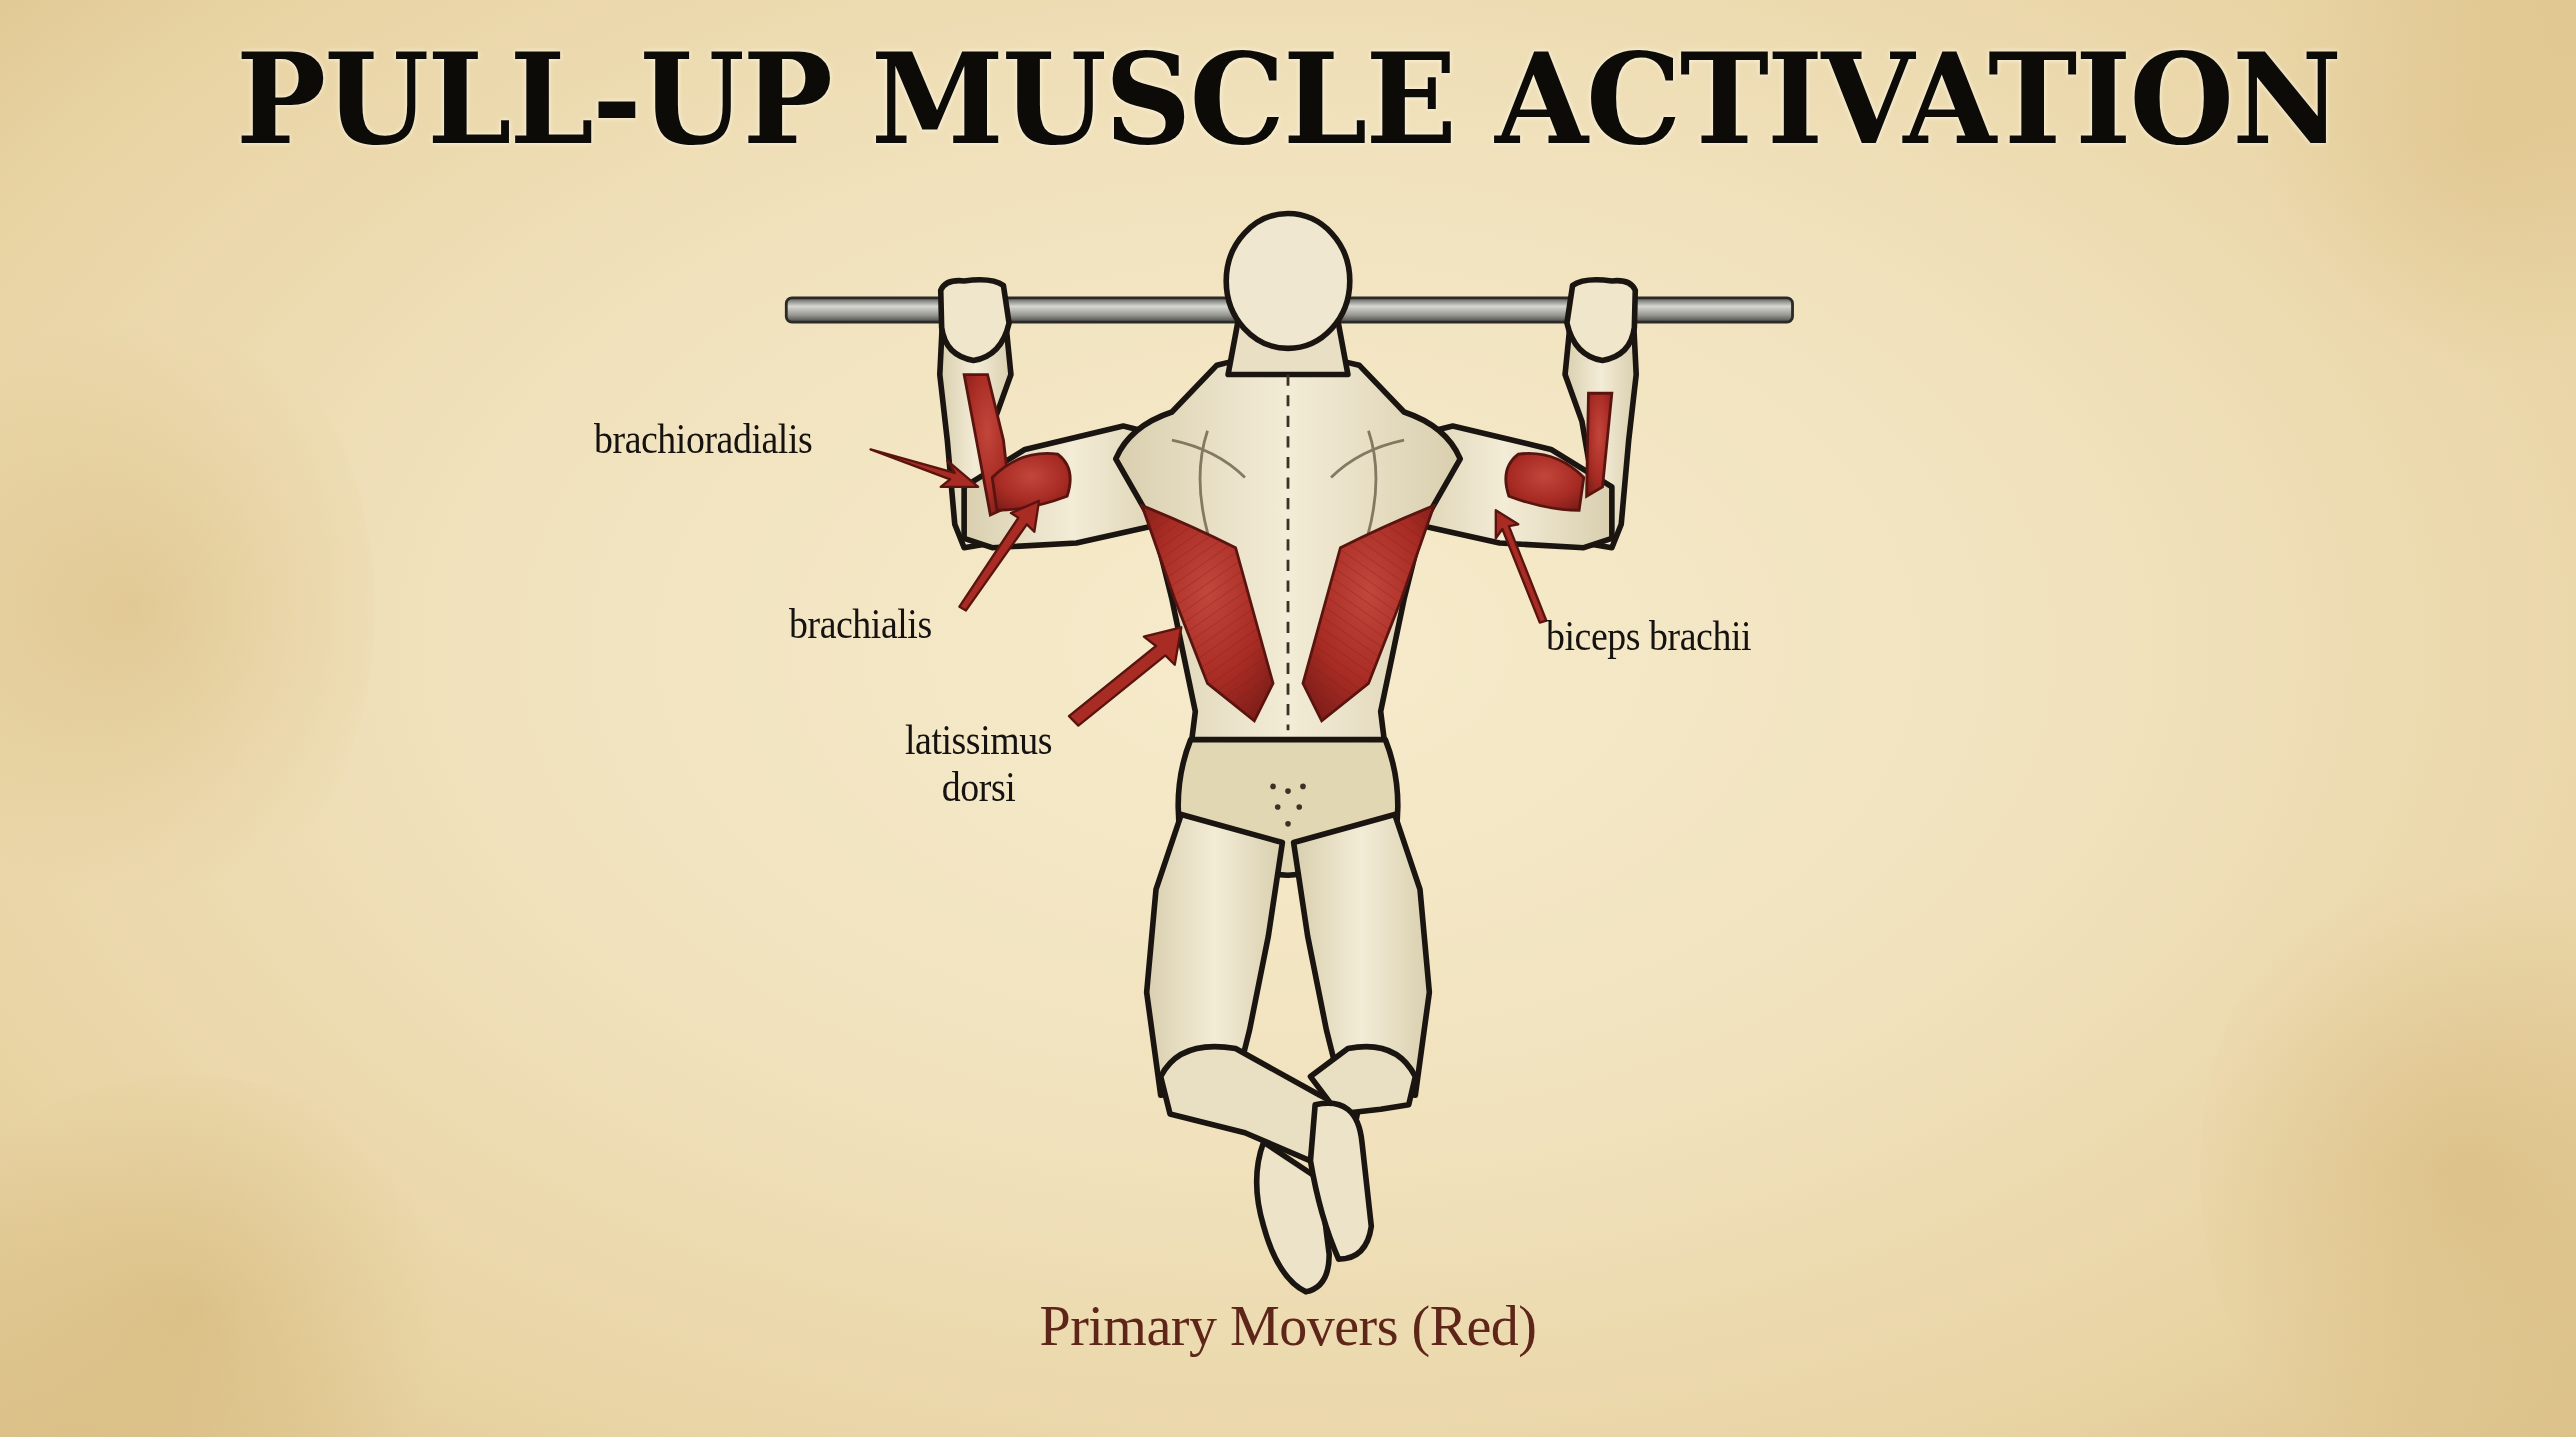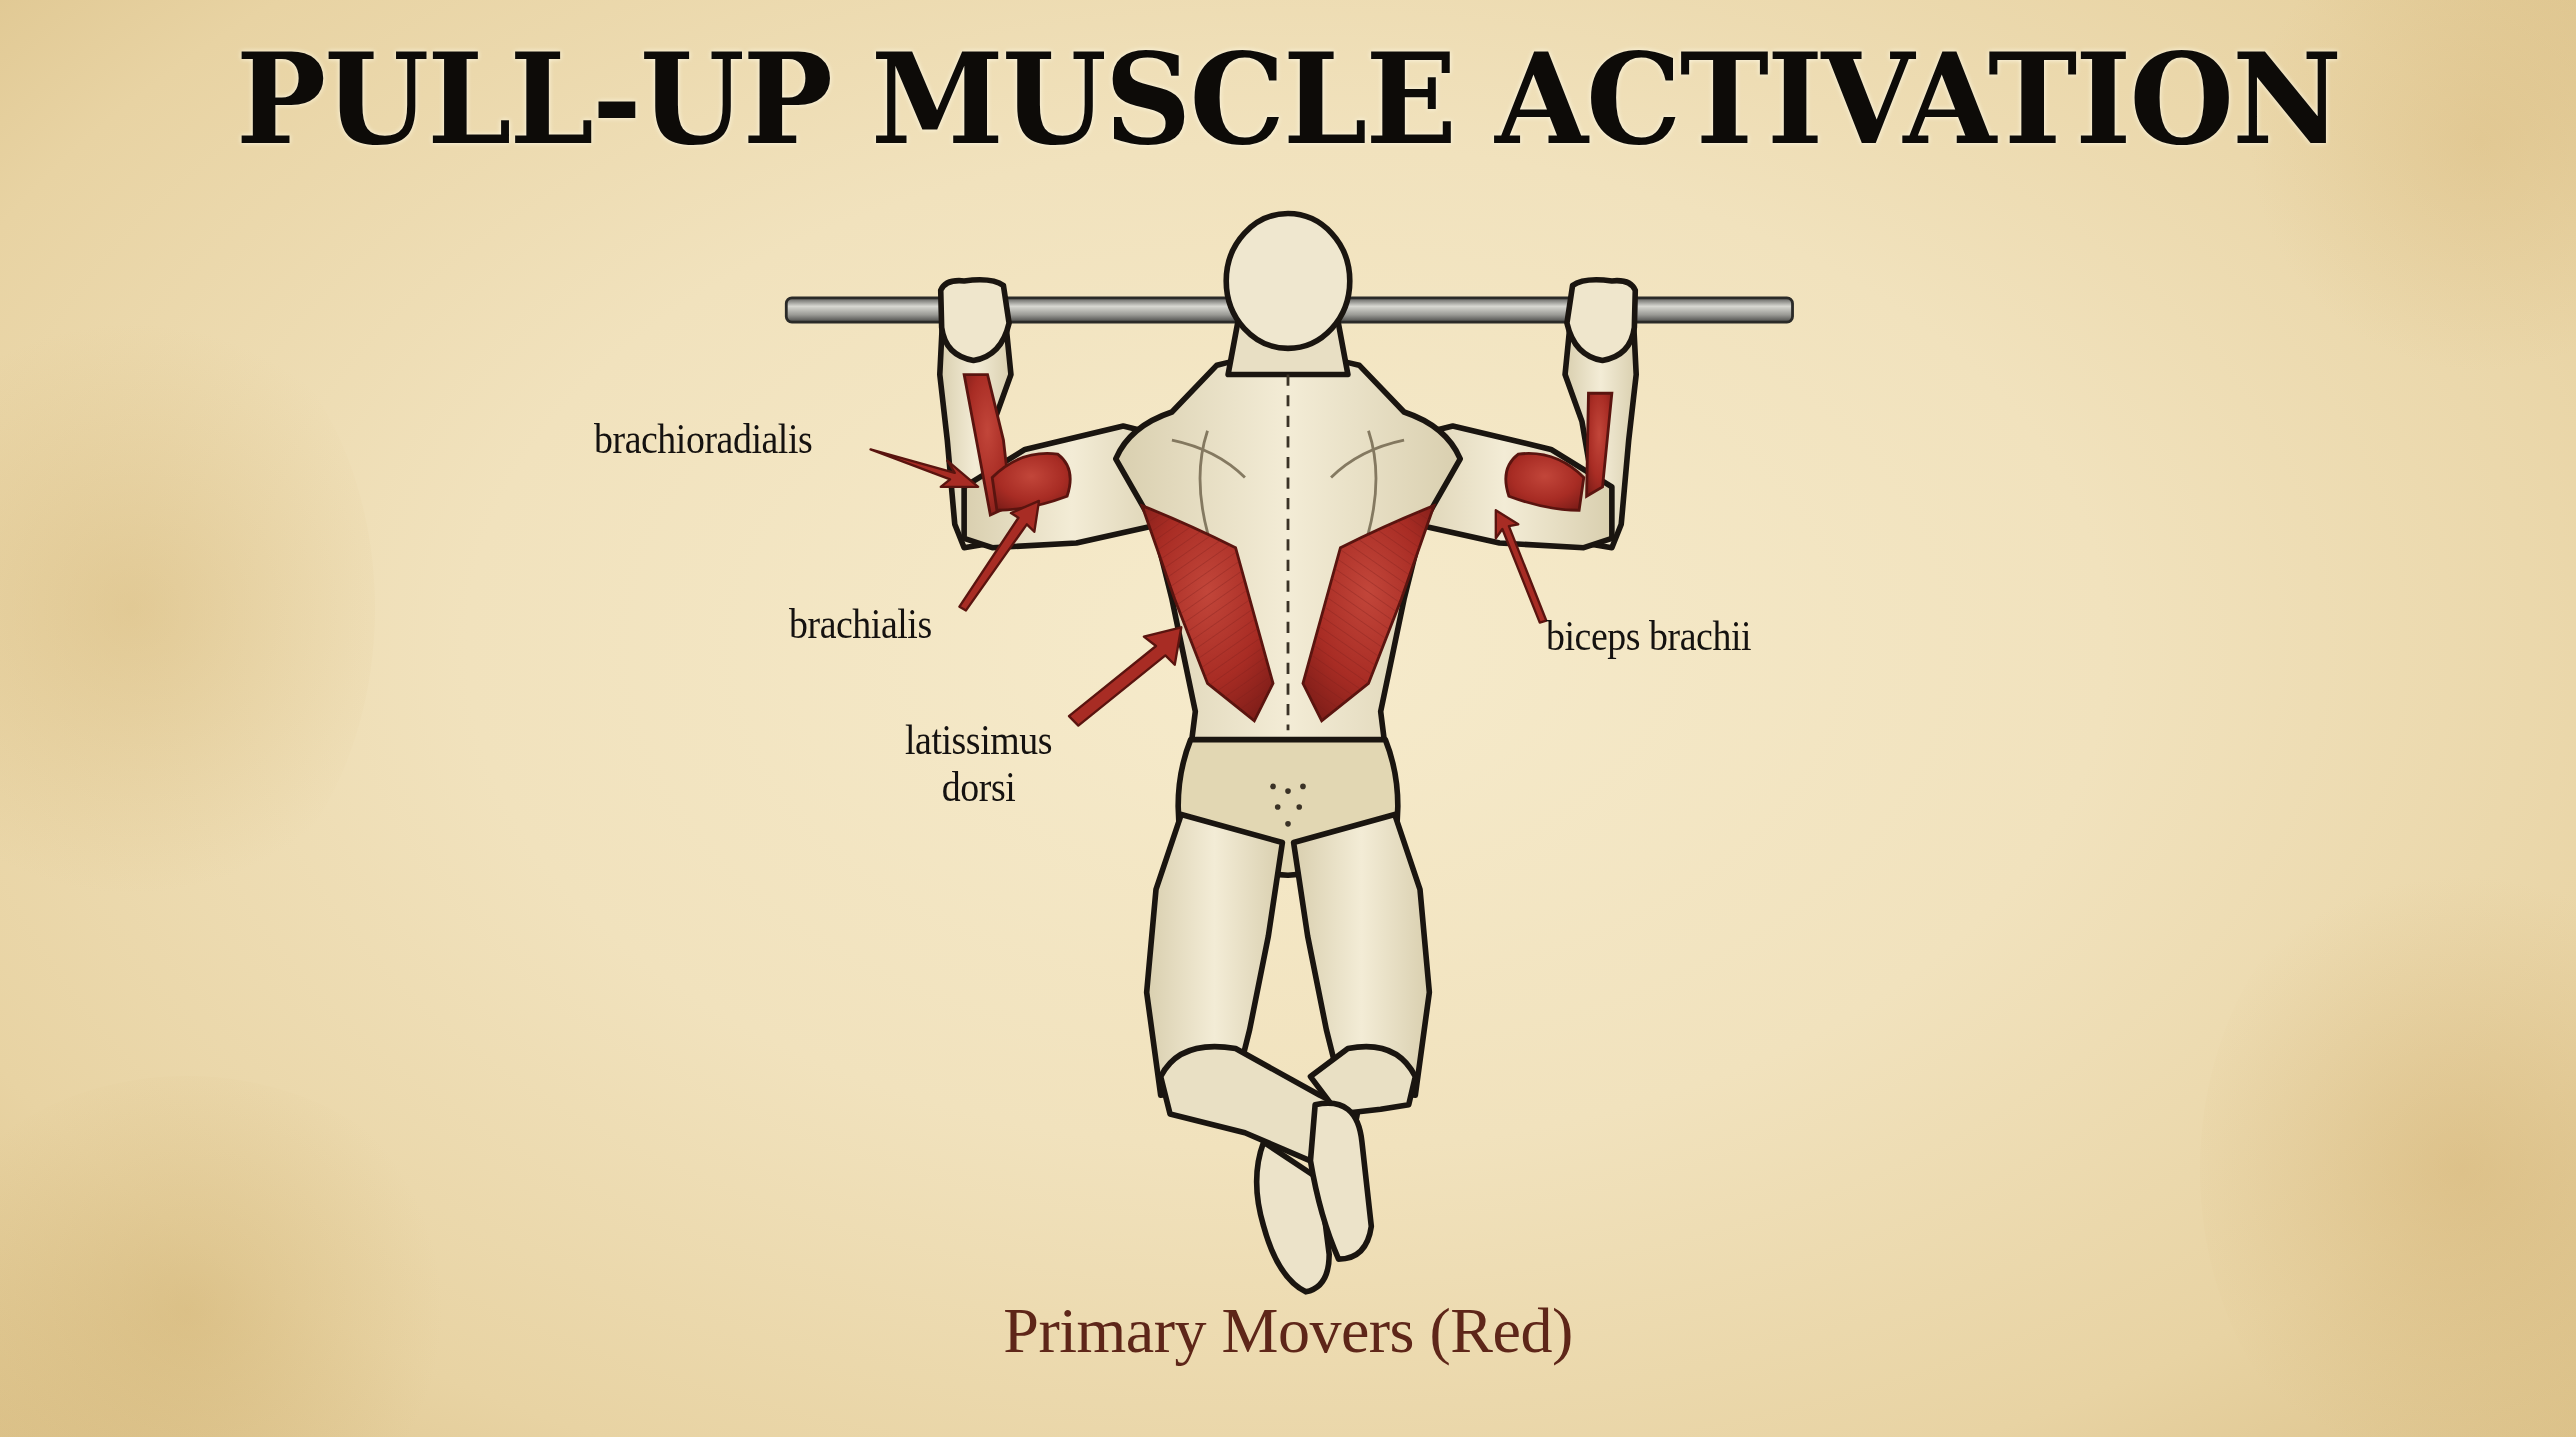--- a/index.html
+++ b/index.html
@@ -19,21 +19,21 @@
   }
   .label {
     position:absolute; font-family: "Liberation Serif", "DejaVu Serif", serif;
     font-size:43px; color:#151210; white-space:nowrap; letter-spacing:-0.5px;
     transform: scaleX(0.88); transform-origin:left top;
   }
   .label.center { text-align:center; line-height:47px; transform-origin:center top; }
   #caption {
     position:absolute; left:0; width:2576px; top:1294px; text-align:center;
     font-family: "Liberation Serif", "DejaVu Serif", serif;
-    font-size:64px; color:#5e2619; letter-spacing:-0.5px;
+    font-size:56px; color:#5e2619; letter-spacing:-0.5px;
   }
   #figure { position:absolute; left:0; top:0; }
 </style>
 </head>
 <body>
 
 <div class="stain" style="left:-112px;top:281px;width:487px;height:655px;background:radial-gradient(circle,rgba(205,170,100,0.35),rgba(205,170,100,0) 70%);"></div>
 <div class="stain" style="left:2200px;top:842px;width:524px;height:655px;background:radial-gradient(circle,rgba(200,160,90,0.35),rgba(200,160,90,0) 70%);"></div>
 <div class="stain" style="left:2247px;top:-94px;width:468px;height:468px;background:radial-gradient(circle,rgba(210,175,110,0.3),rgba(210,175,110,0) 70%);"></div>
 <div class="stain" style="left:-94px;top:1076px;width:562px;height:468px;background:radial-gradient(circle,rgba(200,165,95,0.35),rgba(200,165,95,0) 70%);"></div>

